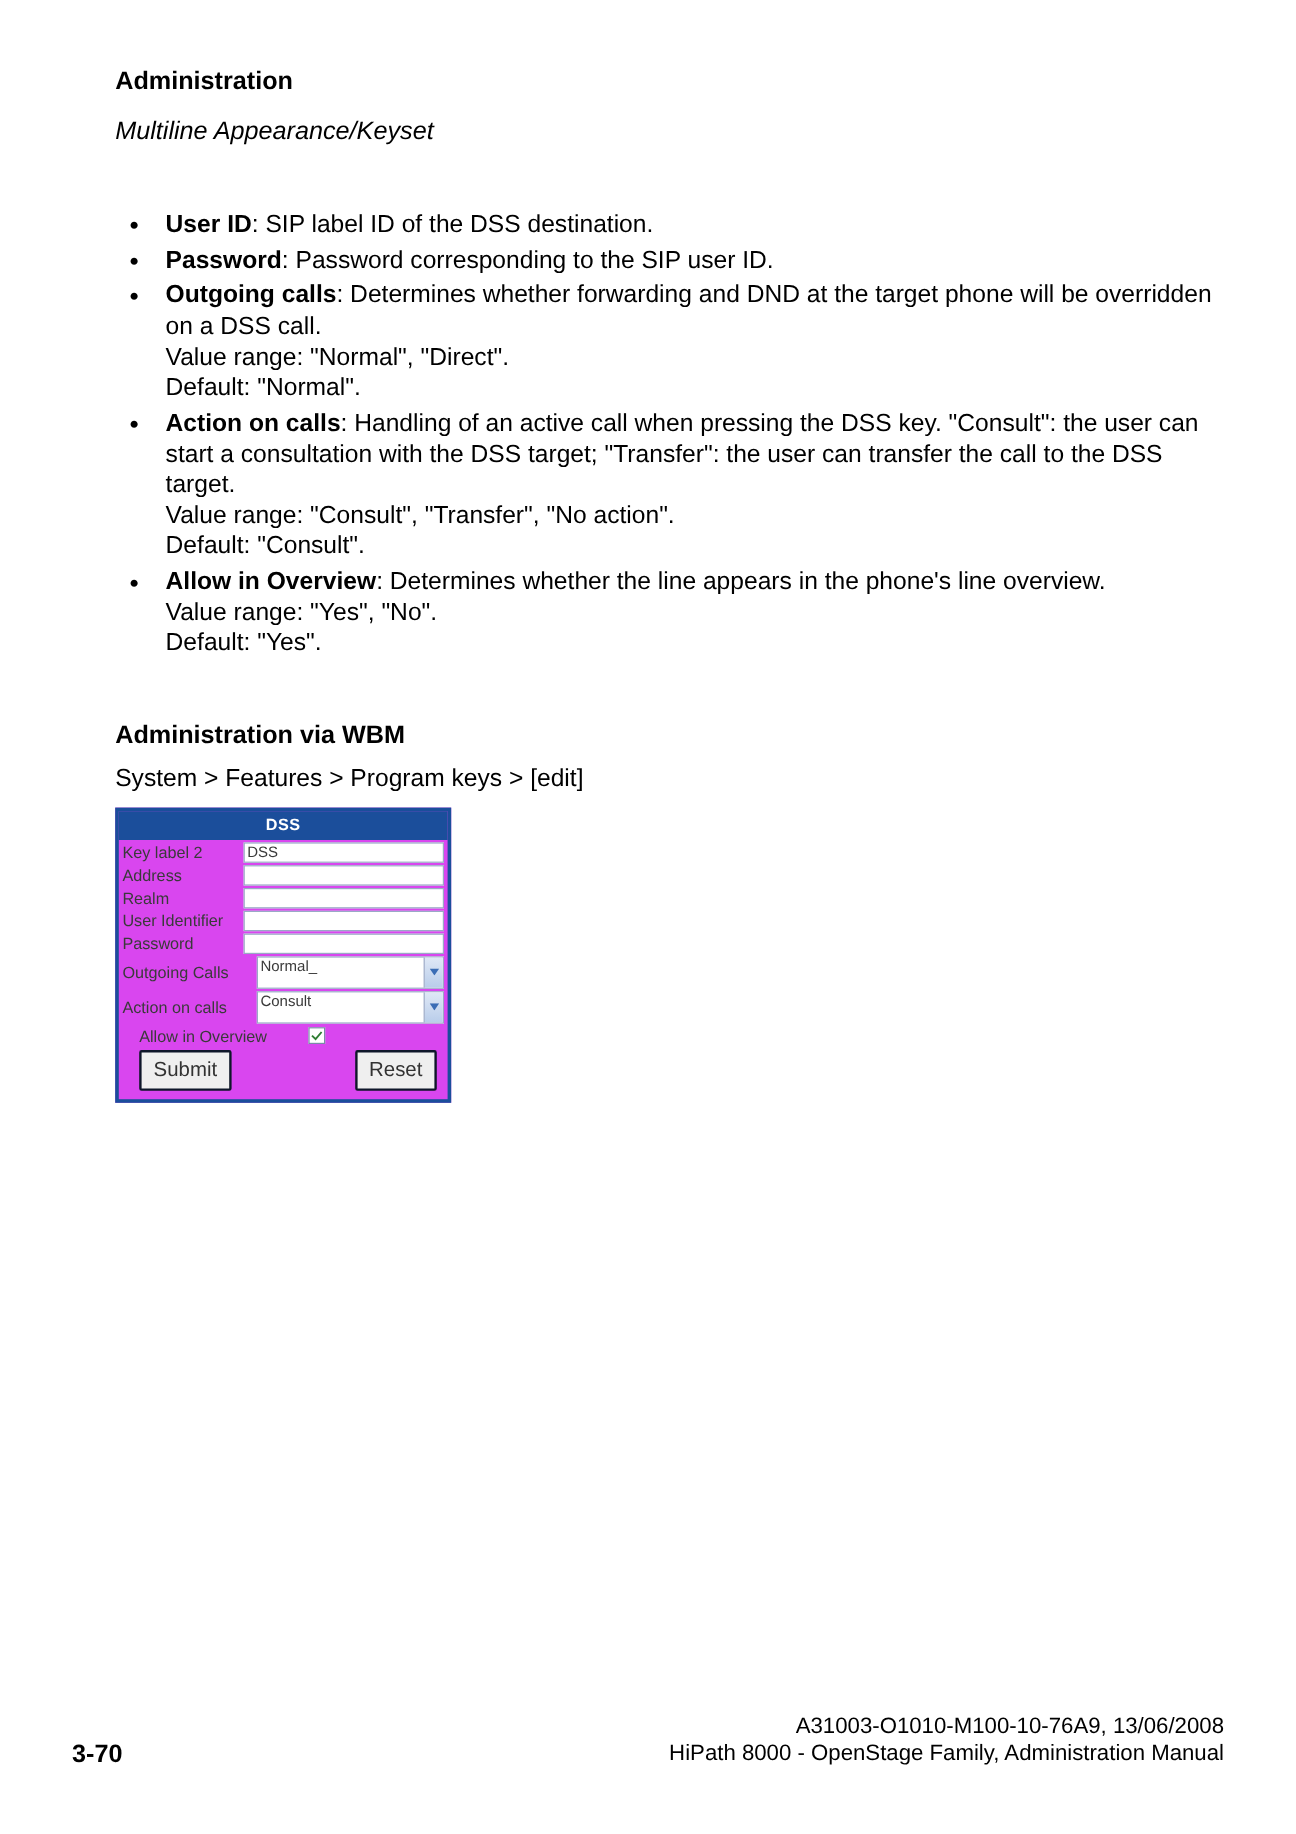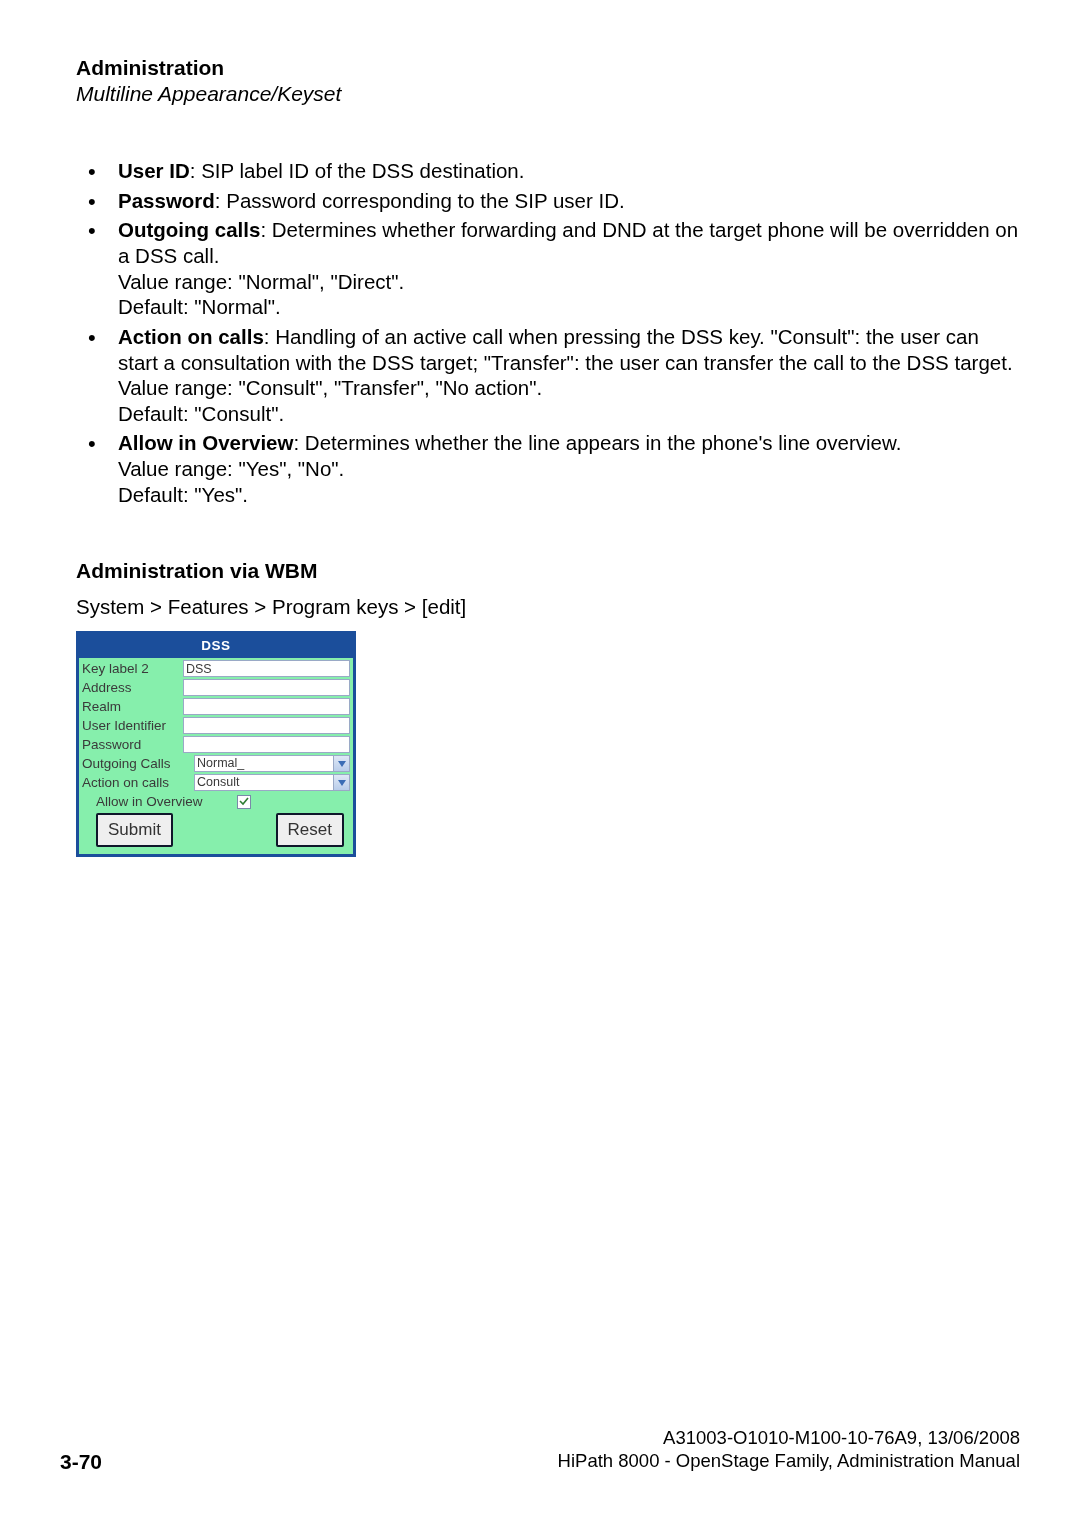--- a/index.html
+++ b/index.html
@@ -7,31 +7,31 @@
       padding: 0;
       background: #fff;
       font-family: Arial, Helvetica, sans-serif;
       color: #000;
     }
     .page {
       width: 1080px;
       height: 1528px;
       position: relative;
       box-sizing: border-box;
-      padding: 55px 60px 0 76px;
+      padding: 55px 60px 0 96px;
     }
     .header-title {
       font-weight: bold;
       font-size: 21px;
       line-height: 1.2;
     }
     .header-subtitle {
       font-style: italic;
       font-size: 21px;
-      margin-top: 2px;
+      margin-top: 18px;
     }
     ul.defs {
       list-style: none;
       margin: 52px 0 0 0;
       padding: 0;
     }
     ul.defs > li {
       position: relative;
       padding-left: 42px;
       font-size: 20.5px;
@@ -58,21 +58,21 @@
       margin-top: 12px;
     }
     
     .dss-panel {
       margin-top: 12px;
       border: 3px solid #1b4e9b;
       width: 274px;
       font-family: Arial, Helvetica, sans-serif;
       font-size: 13.5px;
       color: #3a3a3a;
-      background: #86efac;
+      background: #d946ef;
     }
     .dss-title {
       background: #1b4e9b;
       color: #fff;
       text-align: center;
       font-weight: bold;
       font-size: 13.5px;
       padding: 4px 0 5px 0;
       letter-spacing: 0.5px;
     }
@@ -100,21 +100,21 @@
       font-size: 12.5px;
       padding: 0 2px;
       box-sizing: border-box;
       color: #3a3a3a;
     }
     .dss-select-wrap {
       flex: 1;
       display: flex;
       border: 1px solid #9aa9c6;
       background: #fff;
-      height: 17px;
+      height: 27px;
       box-sizing: border-box;
     }
     .dss-select-val {
       flex: 1;
       font-size: 12.5px;
       padding: 0 2px;
       line-height: 15px;
       overflow: hidden;
       white-space: nowrap;
     }

